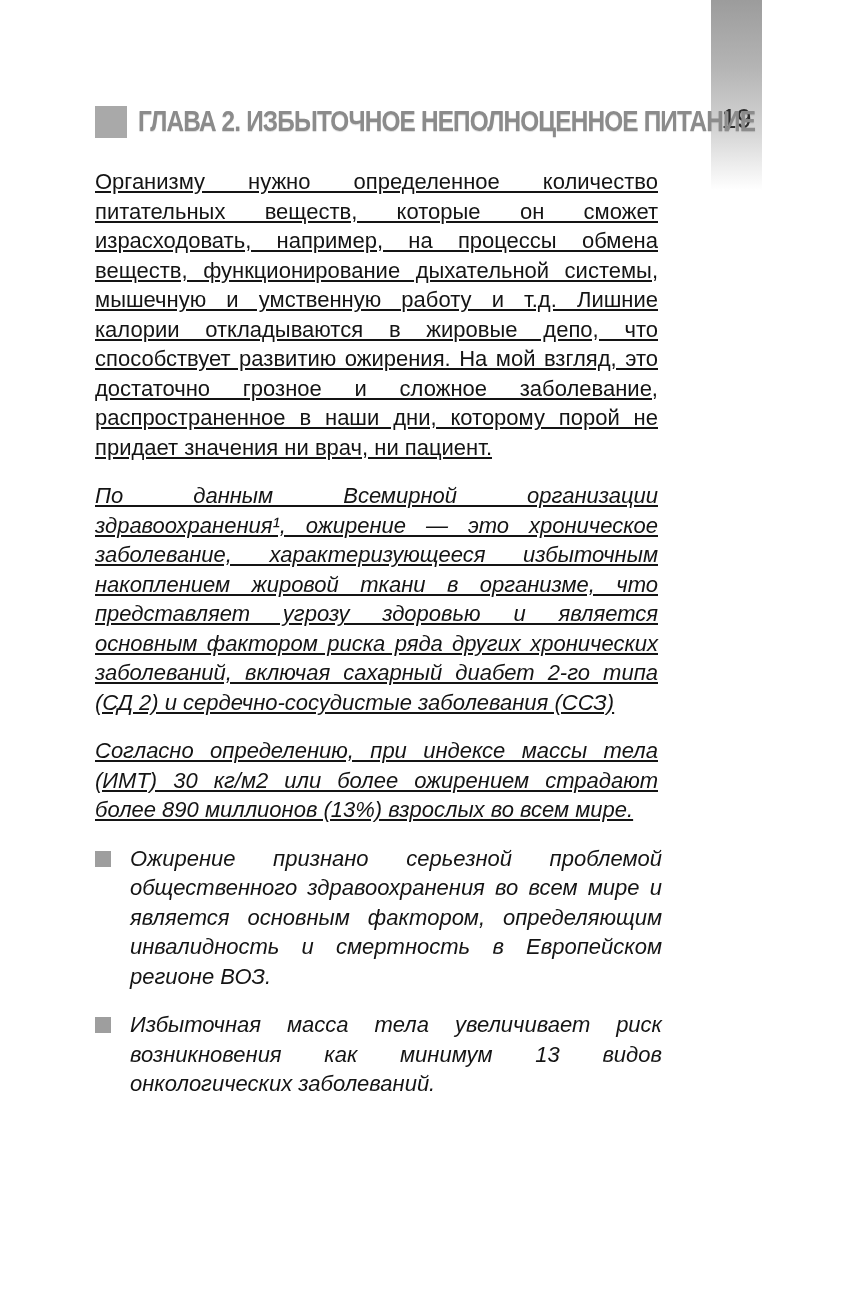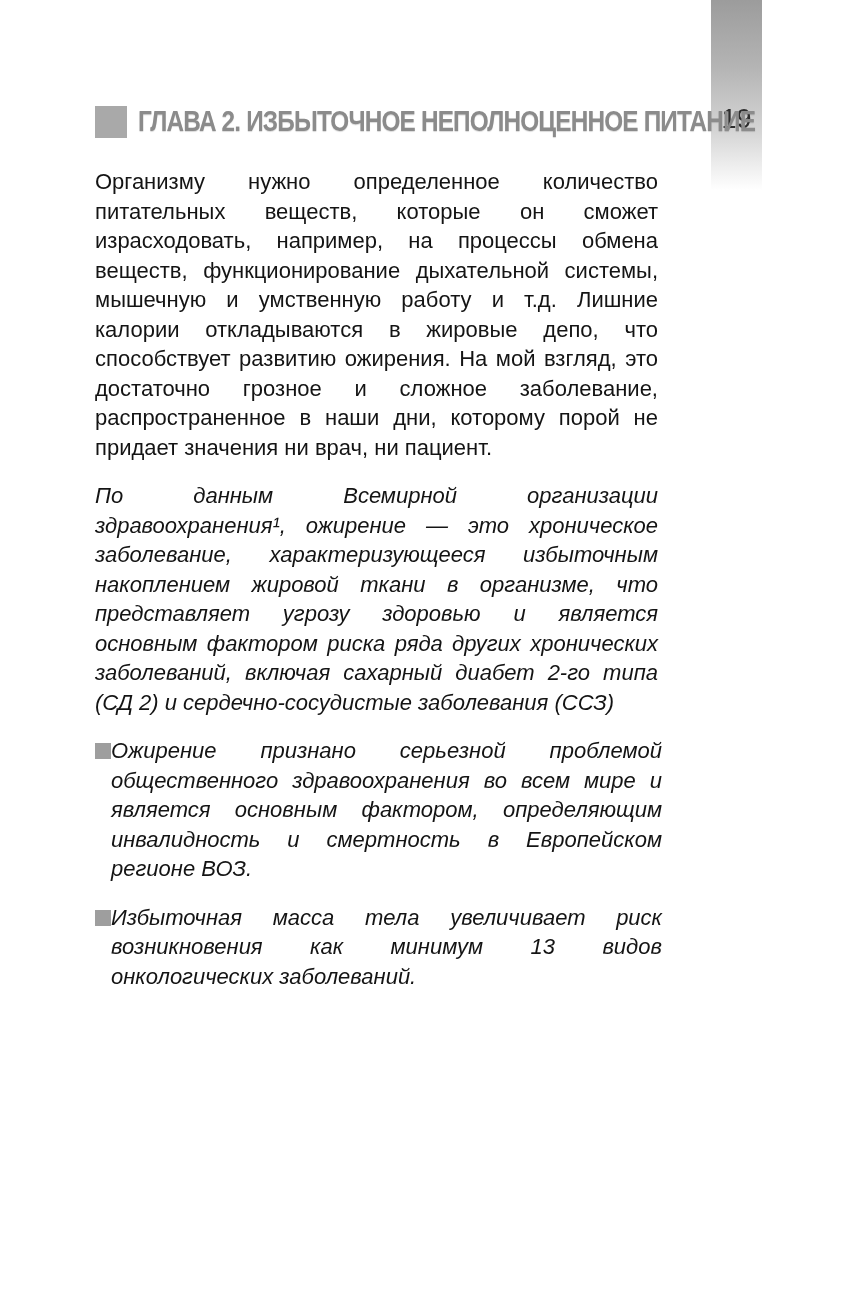--- a/index.html
+++ b/index.html
@@ -57,29 +57,31 @@
     position:absolute;
     left:95px;top:167px;
     width:567px;
     color:var(--text-black);
     font-size:22px;
     line-height:29.5px;
   }
   .body-par{
     margin:0 4px 19px 0;
     text-align:justify;
+    text-decoration:underline;
   }
   .italic{font-style:italic;}
   .bold{font-weight:bold;font-style:normal;}
   .bullet-list{
     list-style:none;
     margin:0;padding:0;
   }
   .bullet-item{
     display:flex;
+    gap:19px;
     margin:0 0 19px 0;
   }
   .bullet-square{
     flex:none;
     width:16px;height:16px;
     background:var(--bullet-gray);
     margin-top:7px;
   }
   .bullet-text{
     flex:1;
@@ -100,20 +102,21 @@
     <h1 class="chapter-title">ГЛАВА 2. ИЗБЫТОЧНОЕ НЕПОЛНОЦЕННОЕ ПИТАНИЕ</h1>
   </header>
 
   <main class="page-body">
 
     <p class="body-par">Организму нужно определенное количество питательных веществ, которые он сможет израсходовать, например, на процессы обмена веществ, функционирование дыхательной системы, мышечную и умственную работу и т.д. Лишние калории откладываются в жировые депо, что способствует развитию ожирения. На мой взгляд, это достаточно грозное и сложное заболевание, распространенное в наши дни, которому порой не придает значения ни врач, ни пациент.</p>
 
     <p class="body-par italic">По данным Всемирной организации здравоохранения¹, ожирение — это хроническое заболевание, характеризующееся избыточным накоплением жировой ткани в организме, что представляет угрозу здоровью и является основным фактором риска ряда других хронических заболеваний, включая сахарный диабет 2-го типа (СД 2) и сердечно-сосудистые заболевания (ССЗ)</p>
 
 
+    <p class="body-par italic">Согласно определению, при индексе массы тела (ИМТ) 30 кг/м2 или более ожирением страдают более 890 миллионов (13%) взрослых во всем мире.</p>
 
 
     <ul class="bullet-list">
       <li class="bullet-item">
         <span class="bullet-square"></span>
         <span class="bullet-text italic">Ожирение признано серьезной проблемой общественного здравоохранения во всем мире и является основным фактором, определяющим инвалидность и смертность в Европейском регионе ВОЗ.</span>
       </li>
       <li class="bullet-item">
         <span class="bullet-square"></span>
         <span class="bullet-text italic">Избыточная масса тела увеличивает риск возникновения как минимум 13 видов онкологических заболеваний.</span>

